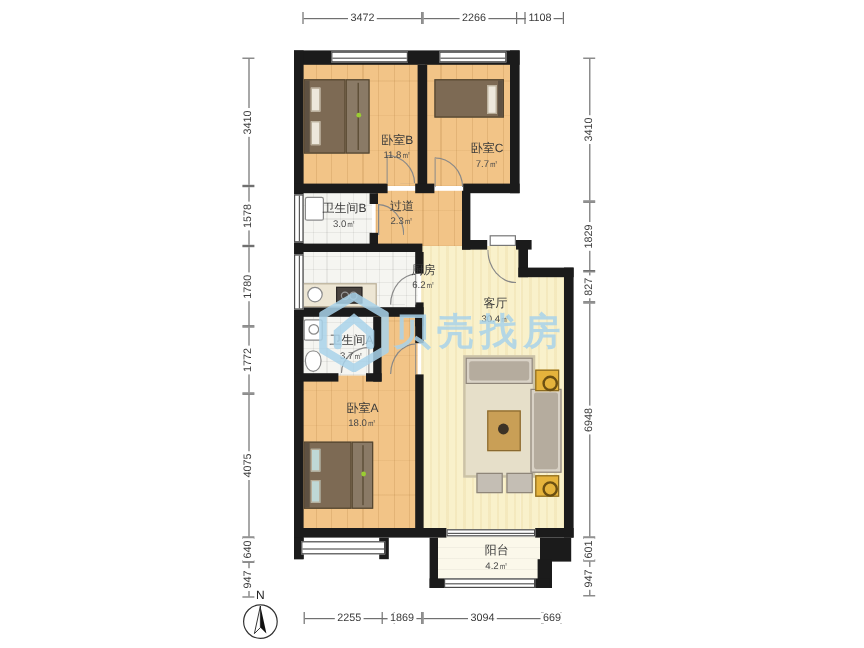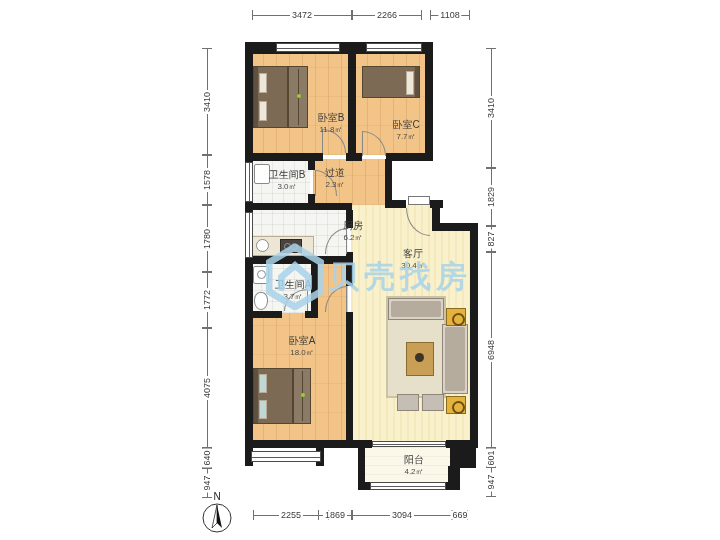--- a/index.html
+++ b/index.html
@@ -216,21 +216,21 @@
   </div>
   <div class="room-label" style="left:414px;top:454px;">
     <div class="rname">阳台</div>
       <div class="rarea">4.2㎡</div>
   </div>
 
   <div class="dim-h" style="left:252px;top:10px;width:100px;">
       <div class="dline"></div>
       <span class="dlabel">3472</span>
     </div>
-  <div class="dim-h" style="left:352px;top:10px;width:70px;">
+  <div class="dim-h" style="left:352px;top:10px;width:86px;">
       <div class="dline"></div>
       <span class="dlabel">2266</span>
     </div>
   <div class="dim-h" style="left:430px;top:10px;width:40px;">
       <div class="dline"></div>
       <span class="dlabel">1108</span>
     </div>
 
   <div class="dim-h" style="left:253px;top:510px;width:76px;">
       <div class="dline"></div>

